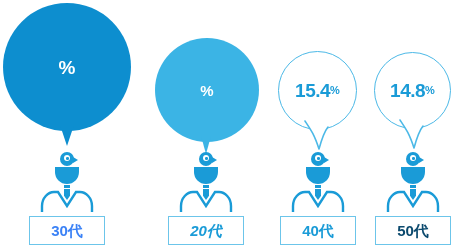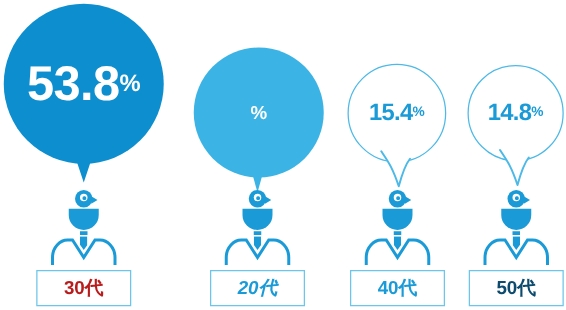--- a/index.html
+++ b/index.html
@@ -111,21 +111,20 @@
 </style>
 </head>
 <body>
 
 <div id="chart">
 
   <div class="column">
 
     <div class="bubble-wrap" style="left:3px; top:3px; width:128px; height:128px;">
       <div class="bubble filled" style="width:128px; height:128px; background:#0d8ecf;">
-        <span class="pct-value" style="color:#ffffff; font-size:39px;">53.8</span>
           <span class="pct-sign" style="color:#ffffff; font-size:19px;">%</span>
       </div>
     </div>
     <div class="tail-filled" style="left:60px; top:125px;
                 border-left:7px solid transparent;
                 border-right:7px solid transparent;
                 border-top:21px solid #0d8ecf;"></div>
 
     <div class="person" style="left:49px; top:152px; width:36px; height:60px;">
       <div class="head" style="left:11px; top:0px; width:14px; height:14px; background:#1a9bd7;"></div>
@@ -139,21 +138,21 @@
       <div class="tie-knot" style="left:15px; top:33px; width:6px; height:3px; background:#1a9bd7;"></div>
       <div class="tie-body" style="left:15px; top:37px; width:6px; height:11px; background:#1a9bd7;
                   clip-path: polygon(0 0, 100% 0, 100% 62%, 50% 100%, 0 62%);"></div>
       <svg class="collar" style="left:-9px; top:34px;" width="54" height="26" viewBox="0 0 54 26">
         <path d="M2,26 L2,20 C2,12 8,6 14,6 L18,6 L27,20 L36,6 L40,6 C46,6 52,12 52,20 L52,26" fill="none" stroke="#1a9bd7" stroke-width="2.4" stroke-linecap="round"></path>
       </svg>
     </div>
 
     <div class="label-box" style="left:29px; top:216px; width:76px; height:29px;
                 border:1.6px solid #6cc5ea;">
-      <span style="color:#b91c1c; font-size:15px;text-align:center;">30代</span>
+      <span style="color:#3b82f6; font-size:15px;text-align:center;">30代</span>
     </div>
   </div>
 
   <div class="column">
 
     <div class="bubble-wrap" style="left:155px; top:38px; width:104px; height:104px;">
       <div class="bubble filled" style="width:104px; height:104px; background:#3bb4e5;">
           <span class="pct-sign" style="color:#ffffff; font-size:15px;">%</span>
       </div>
     </div>

